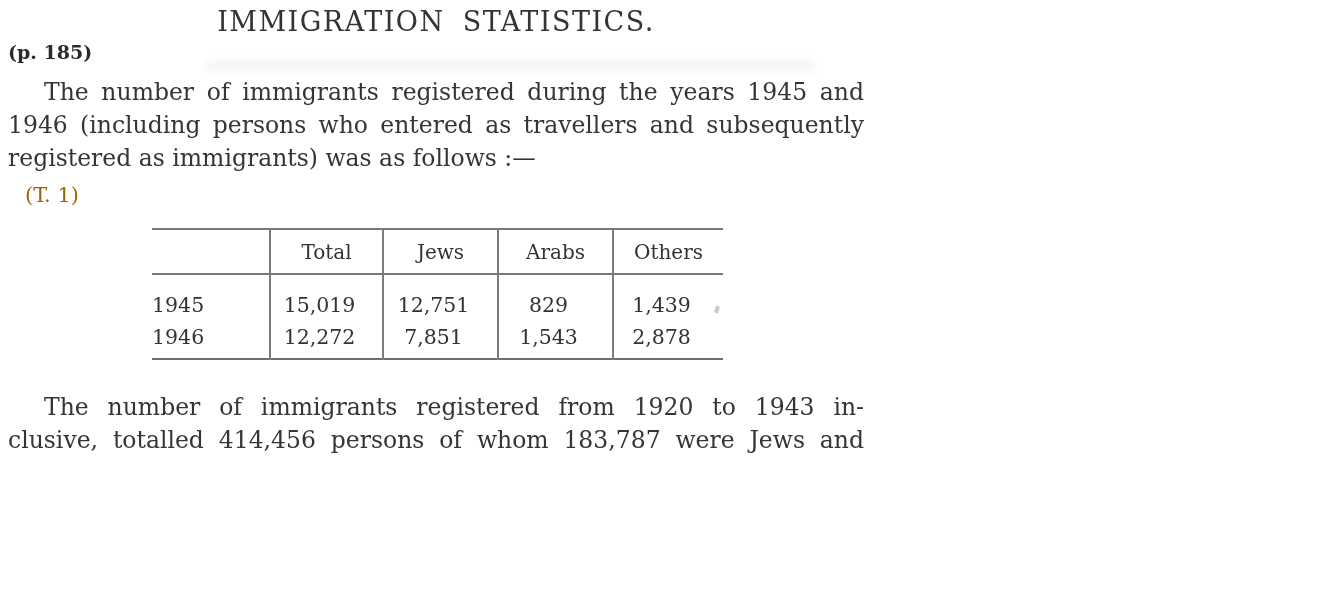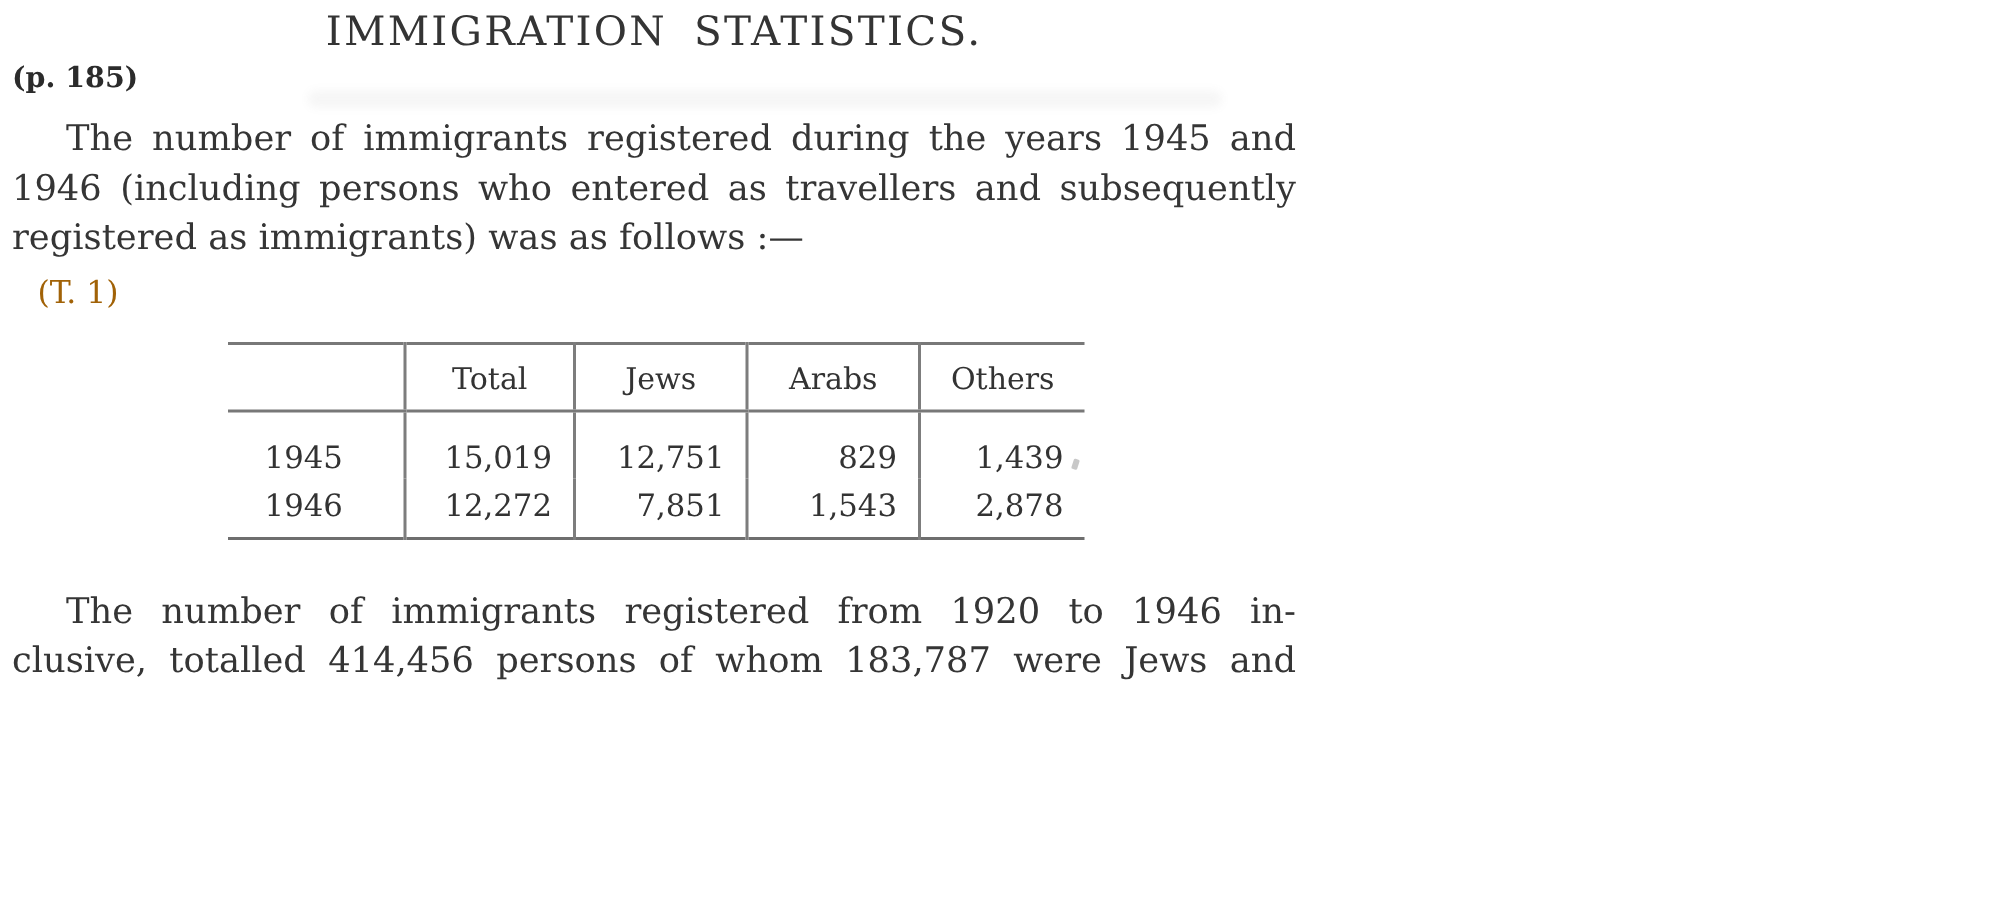--- a/index.html
+++ b/index.html
@@ -84,29 +84,29 @@
     text-align: center;
     vertical-align: middle;
     border-bottom: 2px solid #787878;
     padding: 0;
   }
   .stat-table th + th, .stat-table td + td {
     border-left: 2px solid #7d7d7d;
   }
   .stat-table td {
     font-size: 20.5px;
-    text-align: right;
+    text-align: center;
     vertical-align: bottom;
     padding: 0 14px 2px 0;
     height: 30px;
   }
   .stat-table tbody tr:first-child td { padding-top: 12px; }
   .stat-table tbody tr:last-child td { padding-bottom: 9px; }
   .stat-table td.year-cell {
-    text-align: center;
+    text-align: left;
     padding-right: 16px;
   }
   .ink-bleed {
     position: absolute;
     left: 205px;
     top: 60px;
     width: 610px;
     height: 12px;
     background: #8a8a8a;
     opacity: 0.07;
@@ -175,17 +175,17 @@
         <td>7,851</td>
         <td>1,543</td>
         <td>2,878</td>
       </tr>
     </tbody>
   </table>
 
   <div class="print-speck"></div>
 
   <div class="para para-2">
-    <div class="line just indent">The number of immigrants registered from 1920 to 1946 in-</div>
+    <div class="line just indent">The number of immigrants registered from 1920 to 1943 in-</div>
     <div class="line just">clusive, totalled 414,456 persons of whom 183,787 were Jews and</div>
   </div>
 
 </div>
 
 </body></html>

